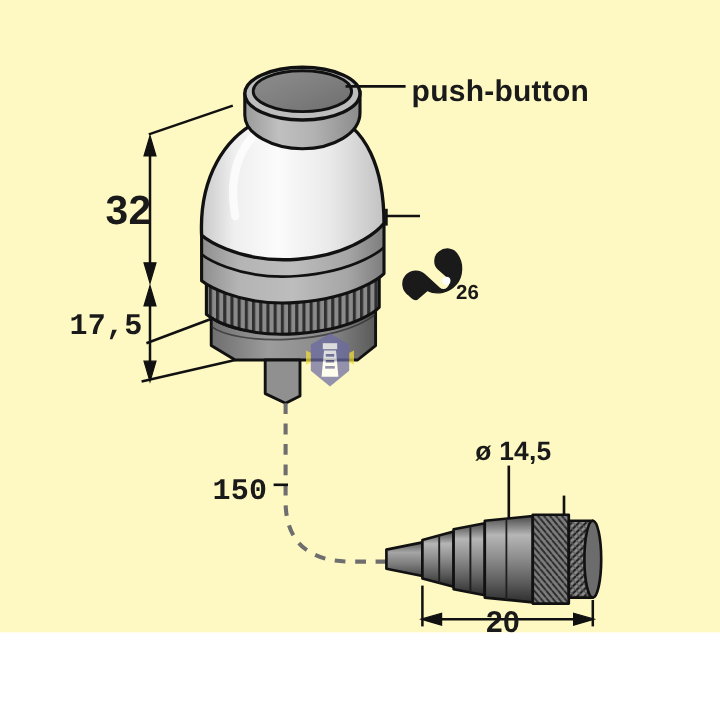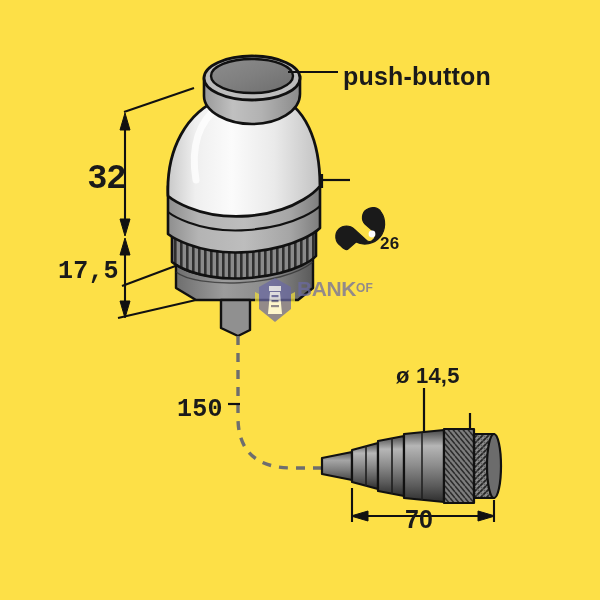--- a/index.html
+++ b/index.html
@@ -9,22 +9,22 @@
   }
   body {
     width: 600px;
     height: 600px;
     overflow: hidden;
     font-family: "Liberation Sans", sans-serif;
   }
   #canvas {
     position: relative;
     width: 600px;
-    height: 600px;
-    background: #fde047;
+    height: 527px;
+    background: #fef9c3;
   }
   svg.drawing {
     position: absolute;
     left: 0;
     top: 0;
     width: 600px;
     height: 600px;
   }
   .dim-label {
     position: absolute;
@@ -287,34 +287,31 @@
   <div class="dim-label lbl-175">17,5</div>
 
 
   <div class="dim-label lbl-26">26</div>
 
   <div class="dim-label lbl-150">150</div>
 
   <div class="dim-label lbl-d145">ø 14,5</div>
 
 
-  <div class="dim-label lbl-40">70</div>
+  <div class="dim-label lbl-40">20</div>
 
   <div id="watermark">
     <svg width="44" height="50" viewBox="0 0 44 50">
 
       <path d="M2 16 L14 22 L2 28 Z" fill="#f2e03c"></path>
       <path d="M42 16 L30 22 L42 28 Z" fill="#f2e03c"></path>
 
       <path d="M22 2 L38 11 L38 33 L22 46 L6 33 L6 11 Z" fill="#6b6aa3"></path>
 
       <path d="M17 16 L27 16 L29 38 L15 38 Z" fill="#ffffff"></path>
       <rect x="16" y="10" width="12" height="5" fill="#ffffff"></rect>
       <rect x="18.5" y="19" width="7" height="2.2" fill="#6b6aa3"></rect>
       <rect x="18.5" y="24" width="7" height="2.2" fill="#6b6aa3"></rect>
       <rect x="18" y="29" width="8" height="2.2" fill="#6b6aa3"></rect>
     </svg>
-    <div class="wm-text">
-      <span>BANK</span><span class="wm-of">OF</span>
-    </div>
   </div>
 
 </div>
 
 </body></html>

